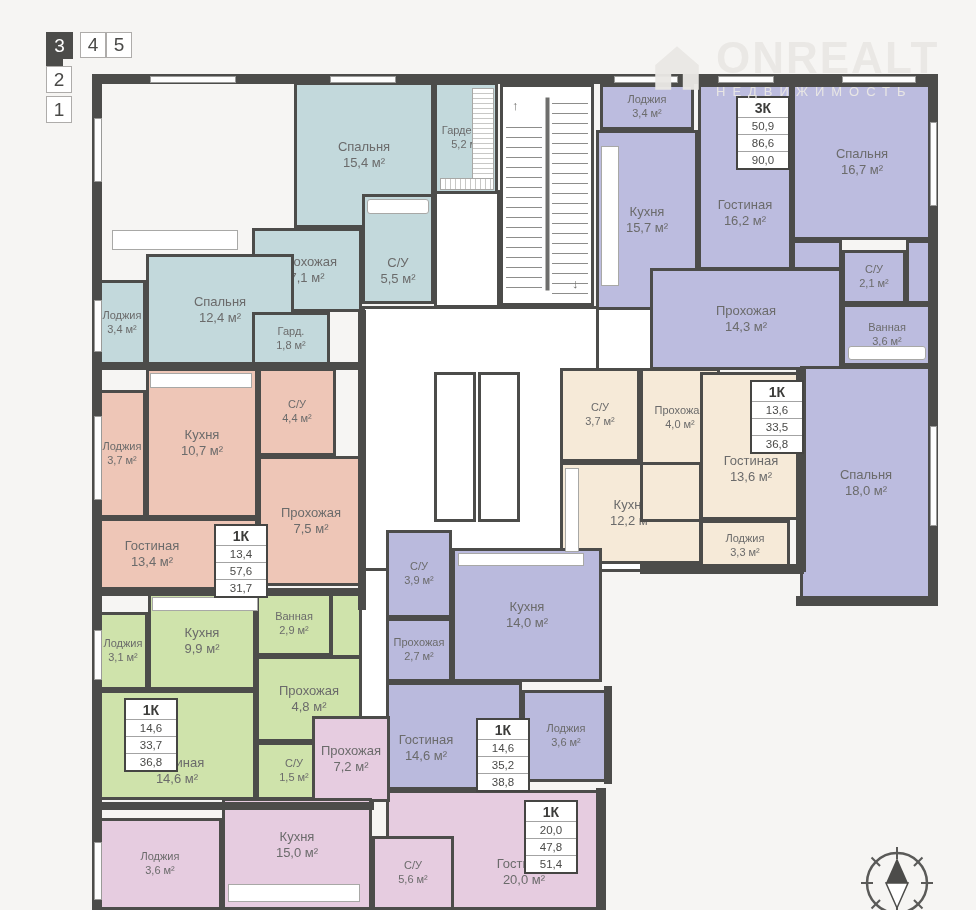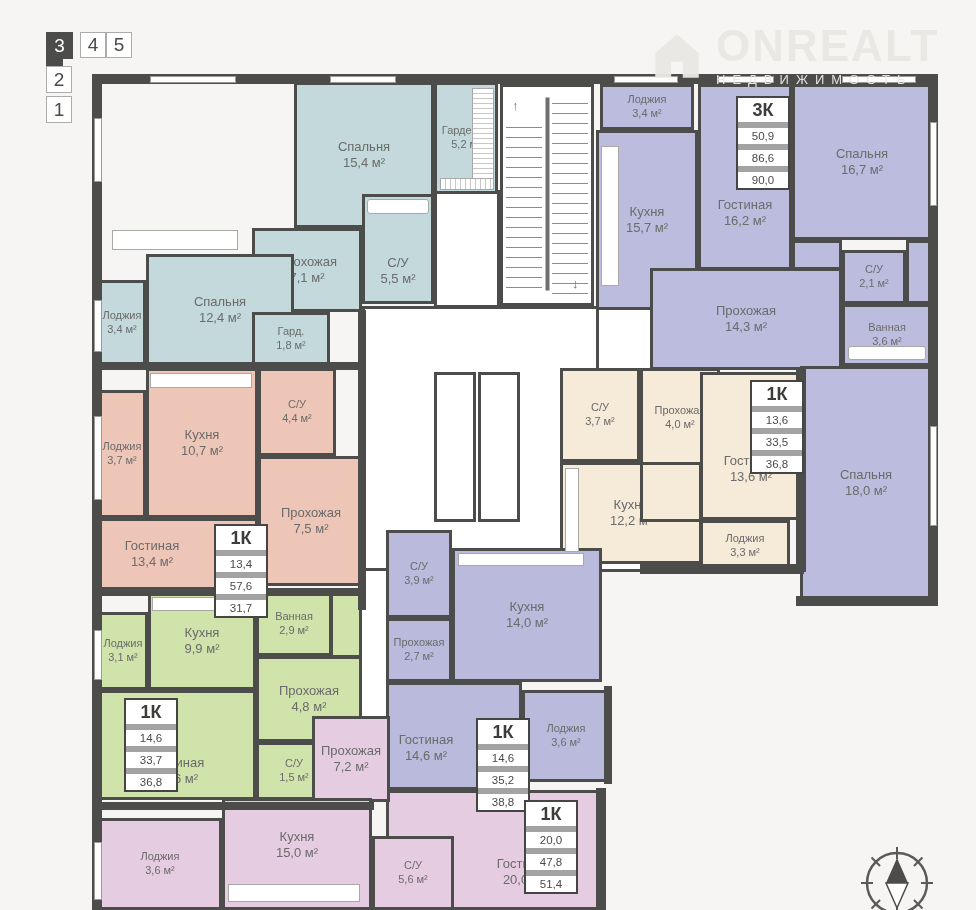--- a/index.html
+++ b/index.html
@@ -26,29 +26,29 @@
   .hatch-v{position:absolute;background:repeating-linear-gradient(to bottom,#fff 0 4px,#c8c8c6 4px 5px);
            border:1px solid #a8a8a6;box-sizing:border-box;z-index:3;}
   .hatch-h{position:absolute;background:repeating-linear-gradient(to right,#fff 0 4px,#c8c8c6 4px 5px);
            border:1px solid #a8a8a6;box-sizing:border-box;z-index:3;}
   
   .flight{position:absolute;background:repeating-linear-gradient(to bottom,transparent 0 9px,#8d8d8b 9px 10px);z-index:3;}
   .rail{position:absolute;background:#6e6e6c;box-shadow:inset 0 0 0 1.5px #fff;z-index:3;}
   .stair-arrow{position:absolute;color:#6e6e6c;font-size:13px;z-index:3;}
   
   .card{position:absolute;width:50px;background:#fff;border:2px solid #454543;z-index:6;text-align:center;}
-  .card .ct{font-weight:bold;font-size:18px;color:#3c3c3a;padding:2px 0 1px;}
-  .card .cv{font-size:11.5px;color:#4a4a48;border-top:6px solid #a3a3a3;padding:2px 0;}
+  .card .ct{font-weight:bold;font-size:14px;color:#3c3c3a;padding:2px 0 1px;}
+  .card .cv{font-size:11.5px;color:#4a4a48;border-top:1px solid #a3a3a3;padding:2px 0;}
   
   .fsbtn{position:absolute;box-sizing:border-box;display:flex;align-items:center;justify-content:center;
          background:#fff;border:1px solid #aeacaa;color:#4a4a48;font-size:19px;z-index:10;cursor:pointer;}
   .fsbtn.sel{background:#4c4c4a;border-color:#4c4c4a;color:#fff;}
   .fsnotch{position:absolute;background:#4c4c4a;z-index:9;}
   
-  .wm{position:absolute;left:648px;top:24px;display:flex;align-items:center;z-index:20;opacity:.96;justify-content:space-between;}
+  .wm{position:absolute;left:648px;top:36px;display:flex;align-items:center;z-index:20;opacity:.96;justify-content:space-between;}
   .wm-txt{margin-left:10px;}
   .wm-brand{font-size:44px;font-weight:800;letter-spacing:2px;color:#eae8e5;line-height:1;}
   .wm-sub{font-size:13px;letter-spacing:7px;color:#eae8e5;margin-top:4px;}
   .compass{position:absolute;left:852px;top:838px;z-index:8;}
 </style>
 </head>
 <body>
 
 <div class="screen">
 

